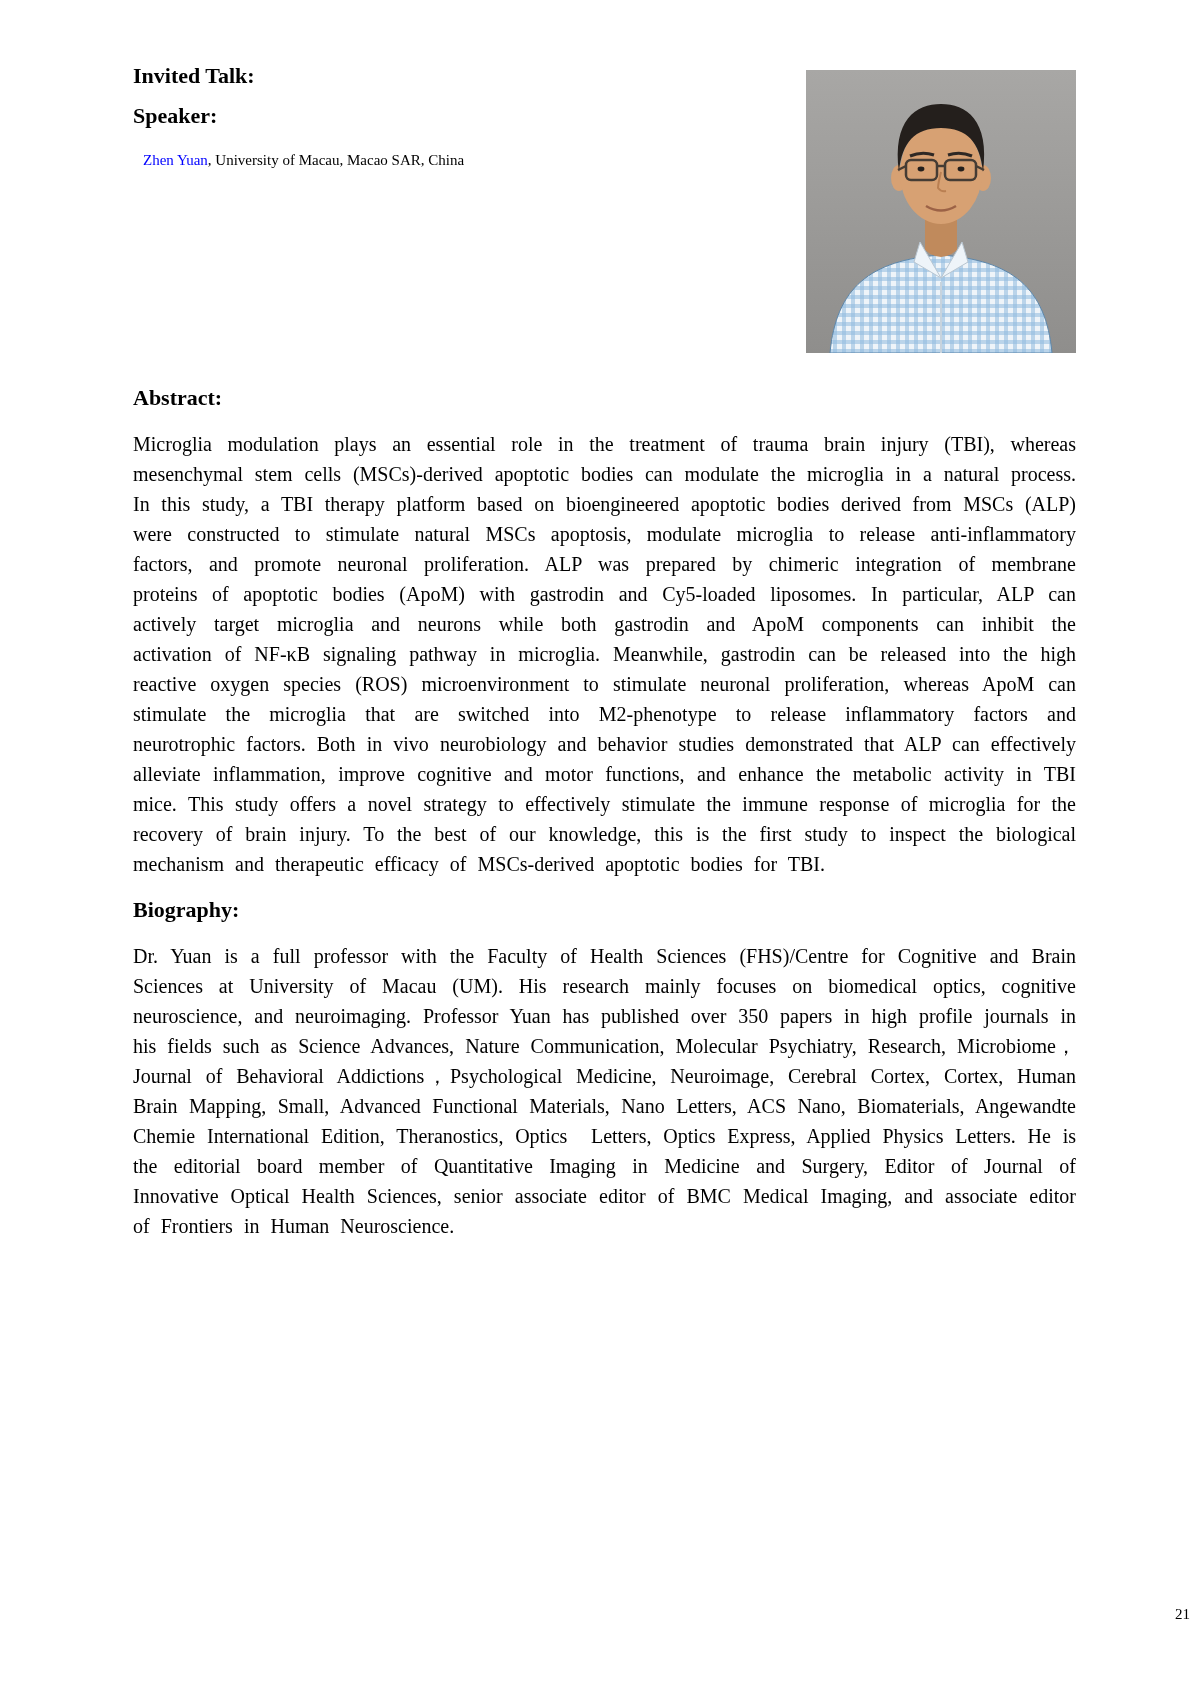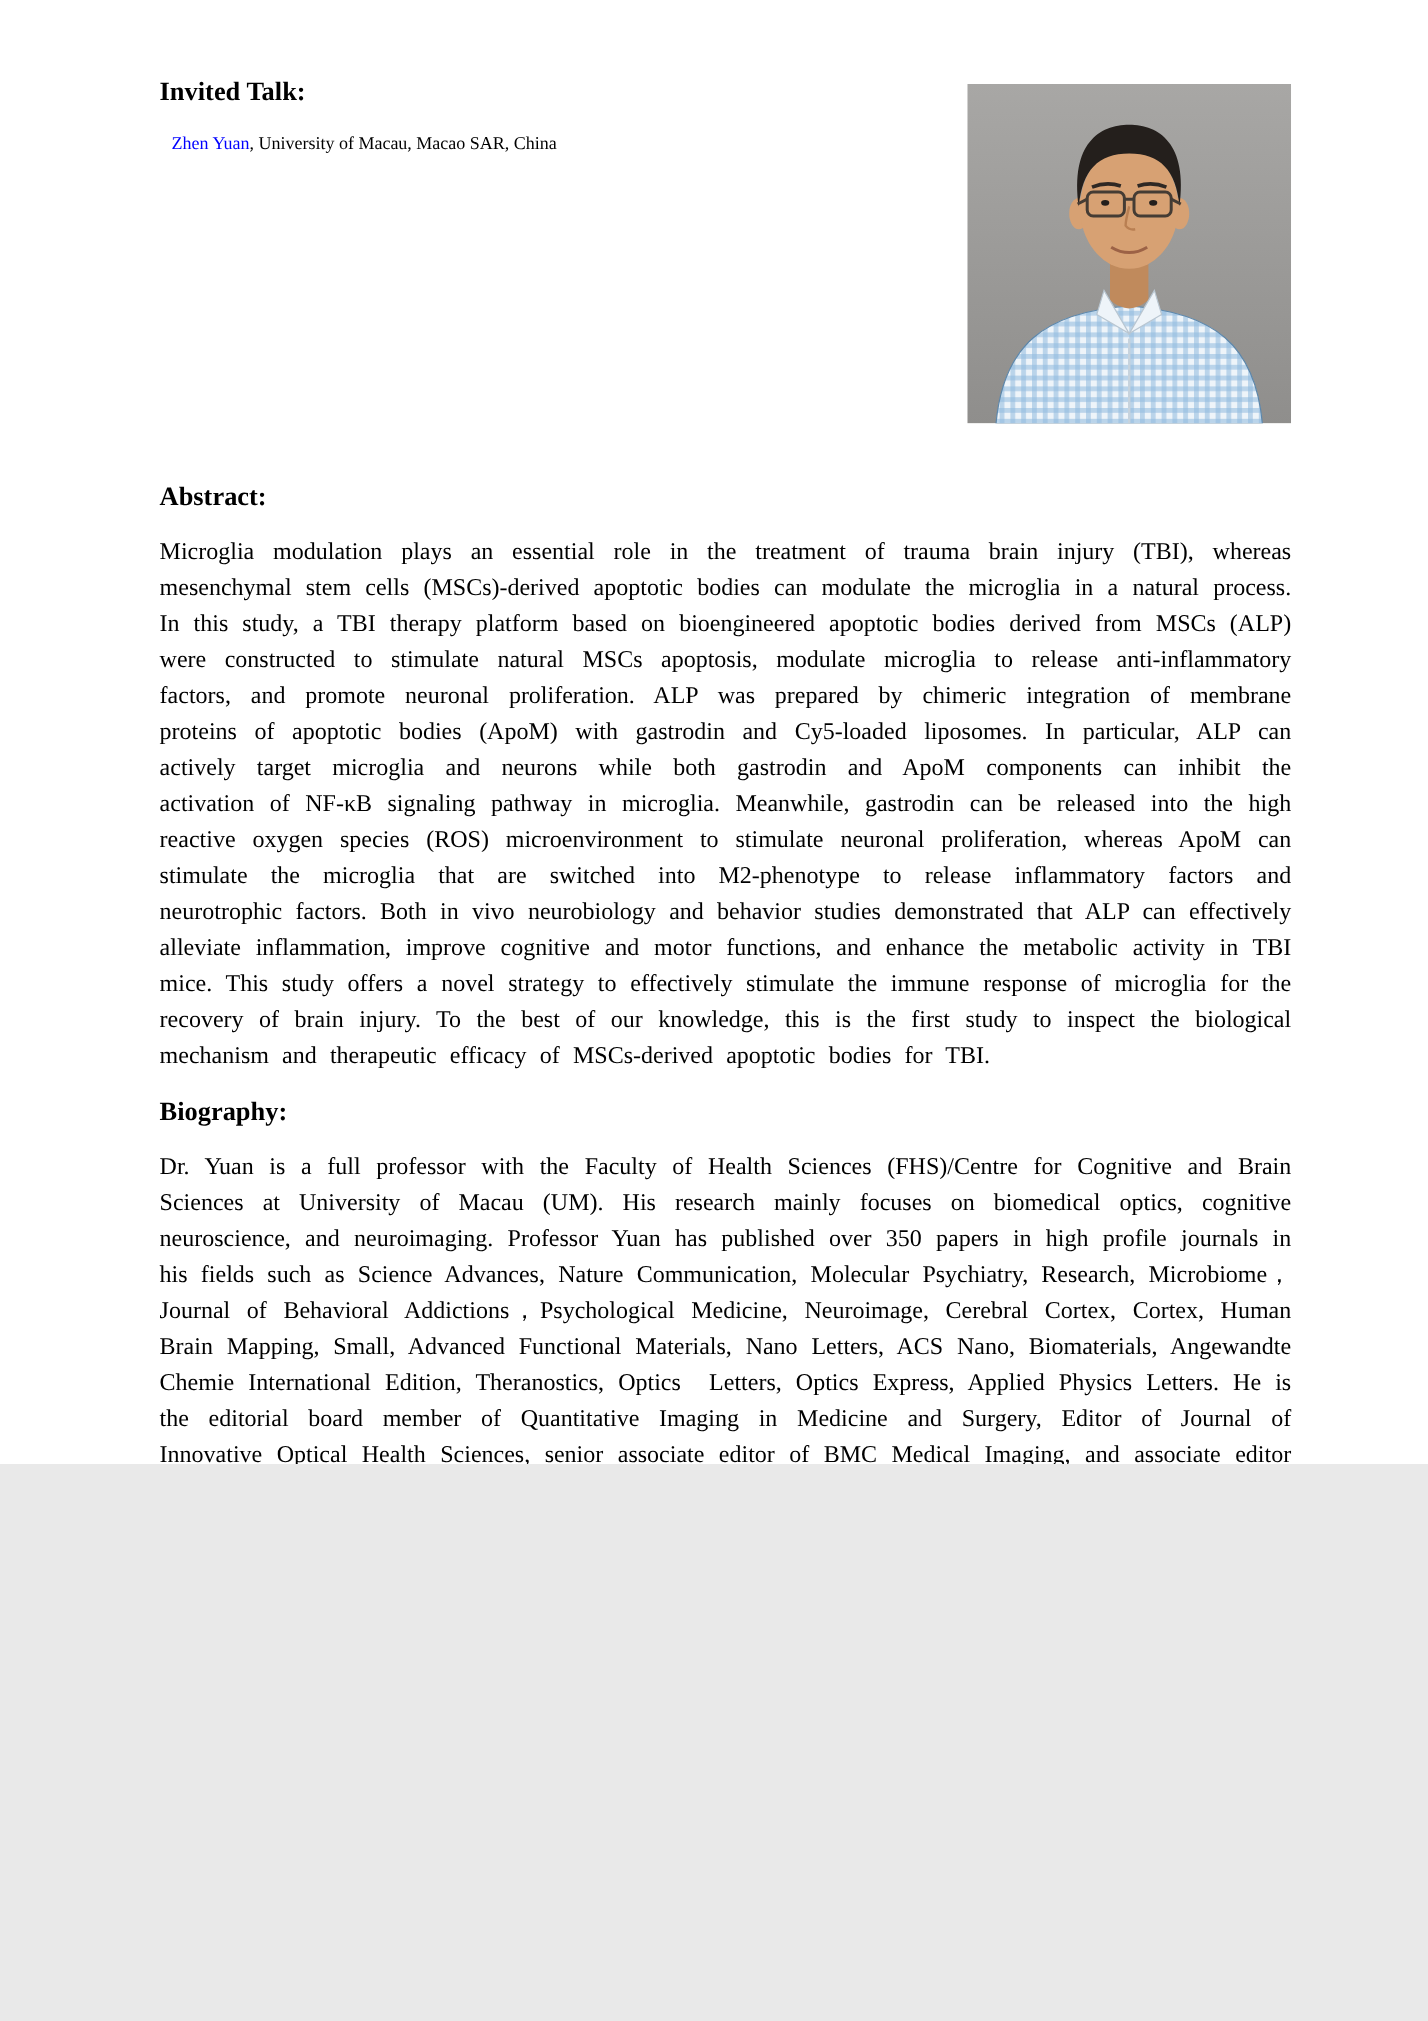--- a/index.html
+++ b/index.html
@@ -1,18 +1,18 @@
 <!DOCTYPE html>
 <html style="--page-bg: #ffffff; --text: #000000; --link-blue: #0000FF; --photo-bg-top: #a8a7a5; --photo-bg-bottom: #8f8e8c; --skin: #d7a173; --skin-shadow: #c08a5c; --hair: #241f1c; --shirt-base: #eef4f9; --shirt-check: #8fb9dd; --glasses: #453c34;"><head>
 <meta charset="utf-8">
 <style>
   html,body{margin:0;padding:0;background:#e9e9e9;}
   .page{
     position:relative;
-    width:1190px;height:1220px;
+    width:1190px;height:1684px;
     margin:0 auto;
     background:var(--page-bg,#ffffff);
     font-family:"Liberation Serif","DejaVu Serif",serif;
     color:var(--text,#000000);
     overflow:hidden;
   }
   .content{padding:62px 114px 0 133px;}
   .sec-heading{
     font-size:22px;line-height:28px;font-weight:bold;margin:0;
   }
@@ -26,40 +26,41 @@
   .speaker-heading{margin-top:12px;}
   .speaker-line{
     margin:17px 0 0;font-size:15px;line-height:26px;text-indent:10px;
   }
   .speaker-name{color:var(--link-blue,#0000FF);cursor:pointer;}
   .photo-frame{
     position:absolute;top:8px;right:0;
     width:270px;height:283px;overflow:hidden;
   }
   .photo-frame svg{display:block;width:270px;height:283px;}
-  .abstract-heading{margin-top:40px;}
+  .abstract-heading{margin-top:24px;}
   .body-para{
     margin:17px 0 0;
     font-size:20px;line-height:30px;
     text-align:justify;word-spacing:6px;
   }
   .biography-heading{margin-top:17px;}
   .page-number{
     position:absolute;left:0;top:1606px;width:100%;
     text-align:right;font-size:15px;
   }
 </style>
 </head>
 <body>
 
 <div class="page">
   <div class="content">
 
     <div class="header-block">
       <h1 class="sec-heading">Invited Talk:</h1>
+      <h1 class="sec-heading speaker-heading">Speaker:</h1>
       <p class="speaker-line"><span class="speaker-name">Zhen Yuan</span><span>, University of Macau, Macao SAR, China</span></p>
 
       <div class="photo-frame">
         <svg viewBox="0 0 270 283" aria-hidden="true">
           <defs>
             <linearGradient id="bgGrad" x1="0" y1="0" x2="0" y2="1">
               <stop offset="0" style="stop-color:var(--photo-bg-top,#a8a7a5)"></stop>
               <stop offset="1" style="stop-color:var(--photo-bg-bottom,#8f8e8c)"></stop>
             </linearGradient>
             <pattern id="gingham" width="9" height="9" patternUnits="userSpaceOnUse">

